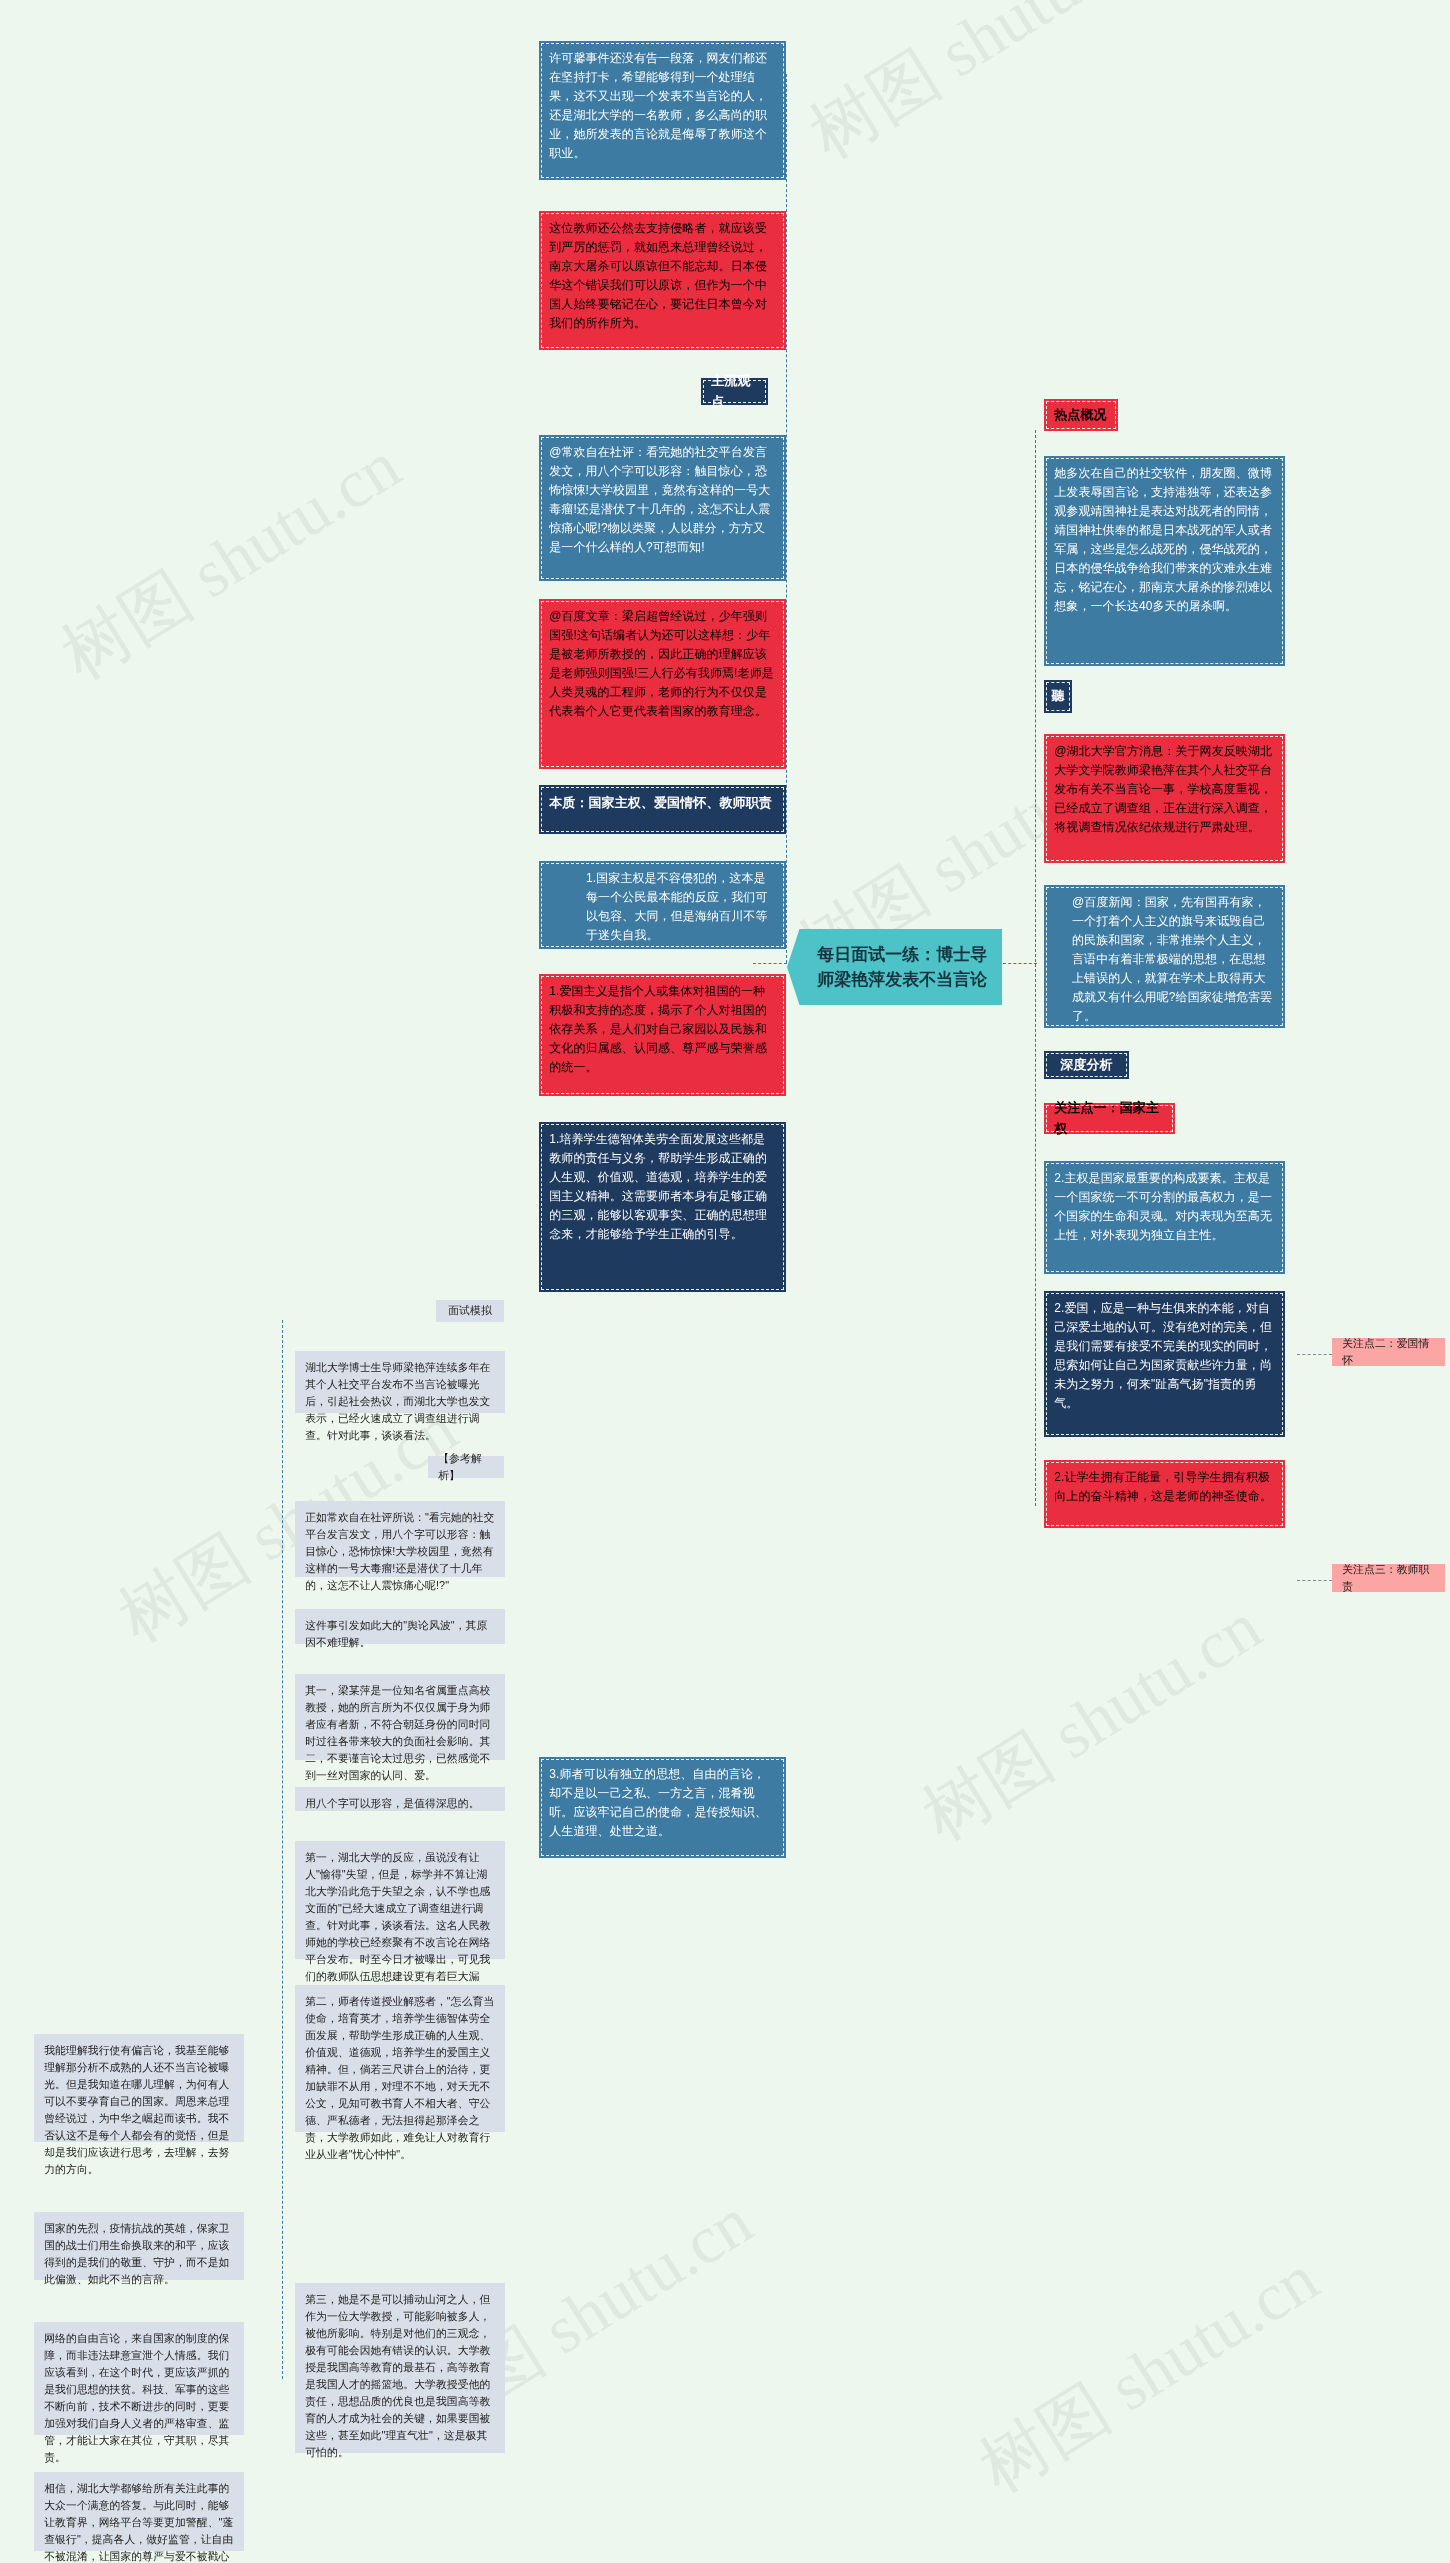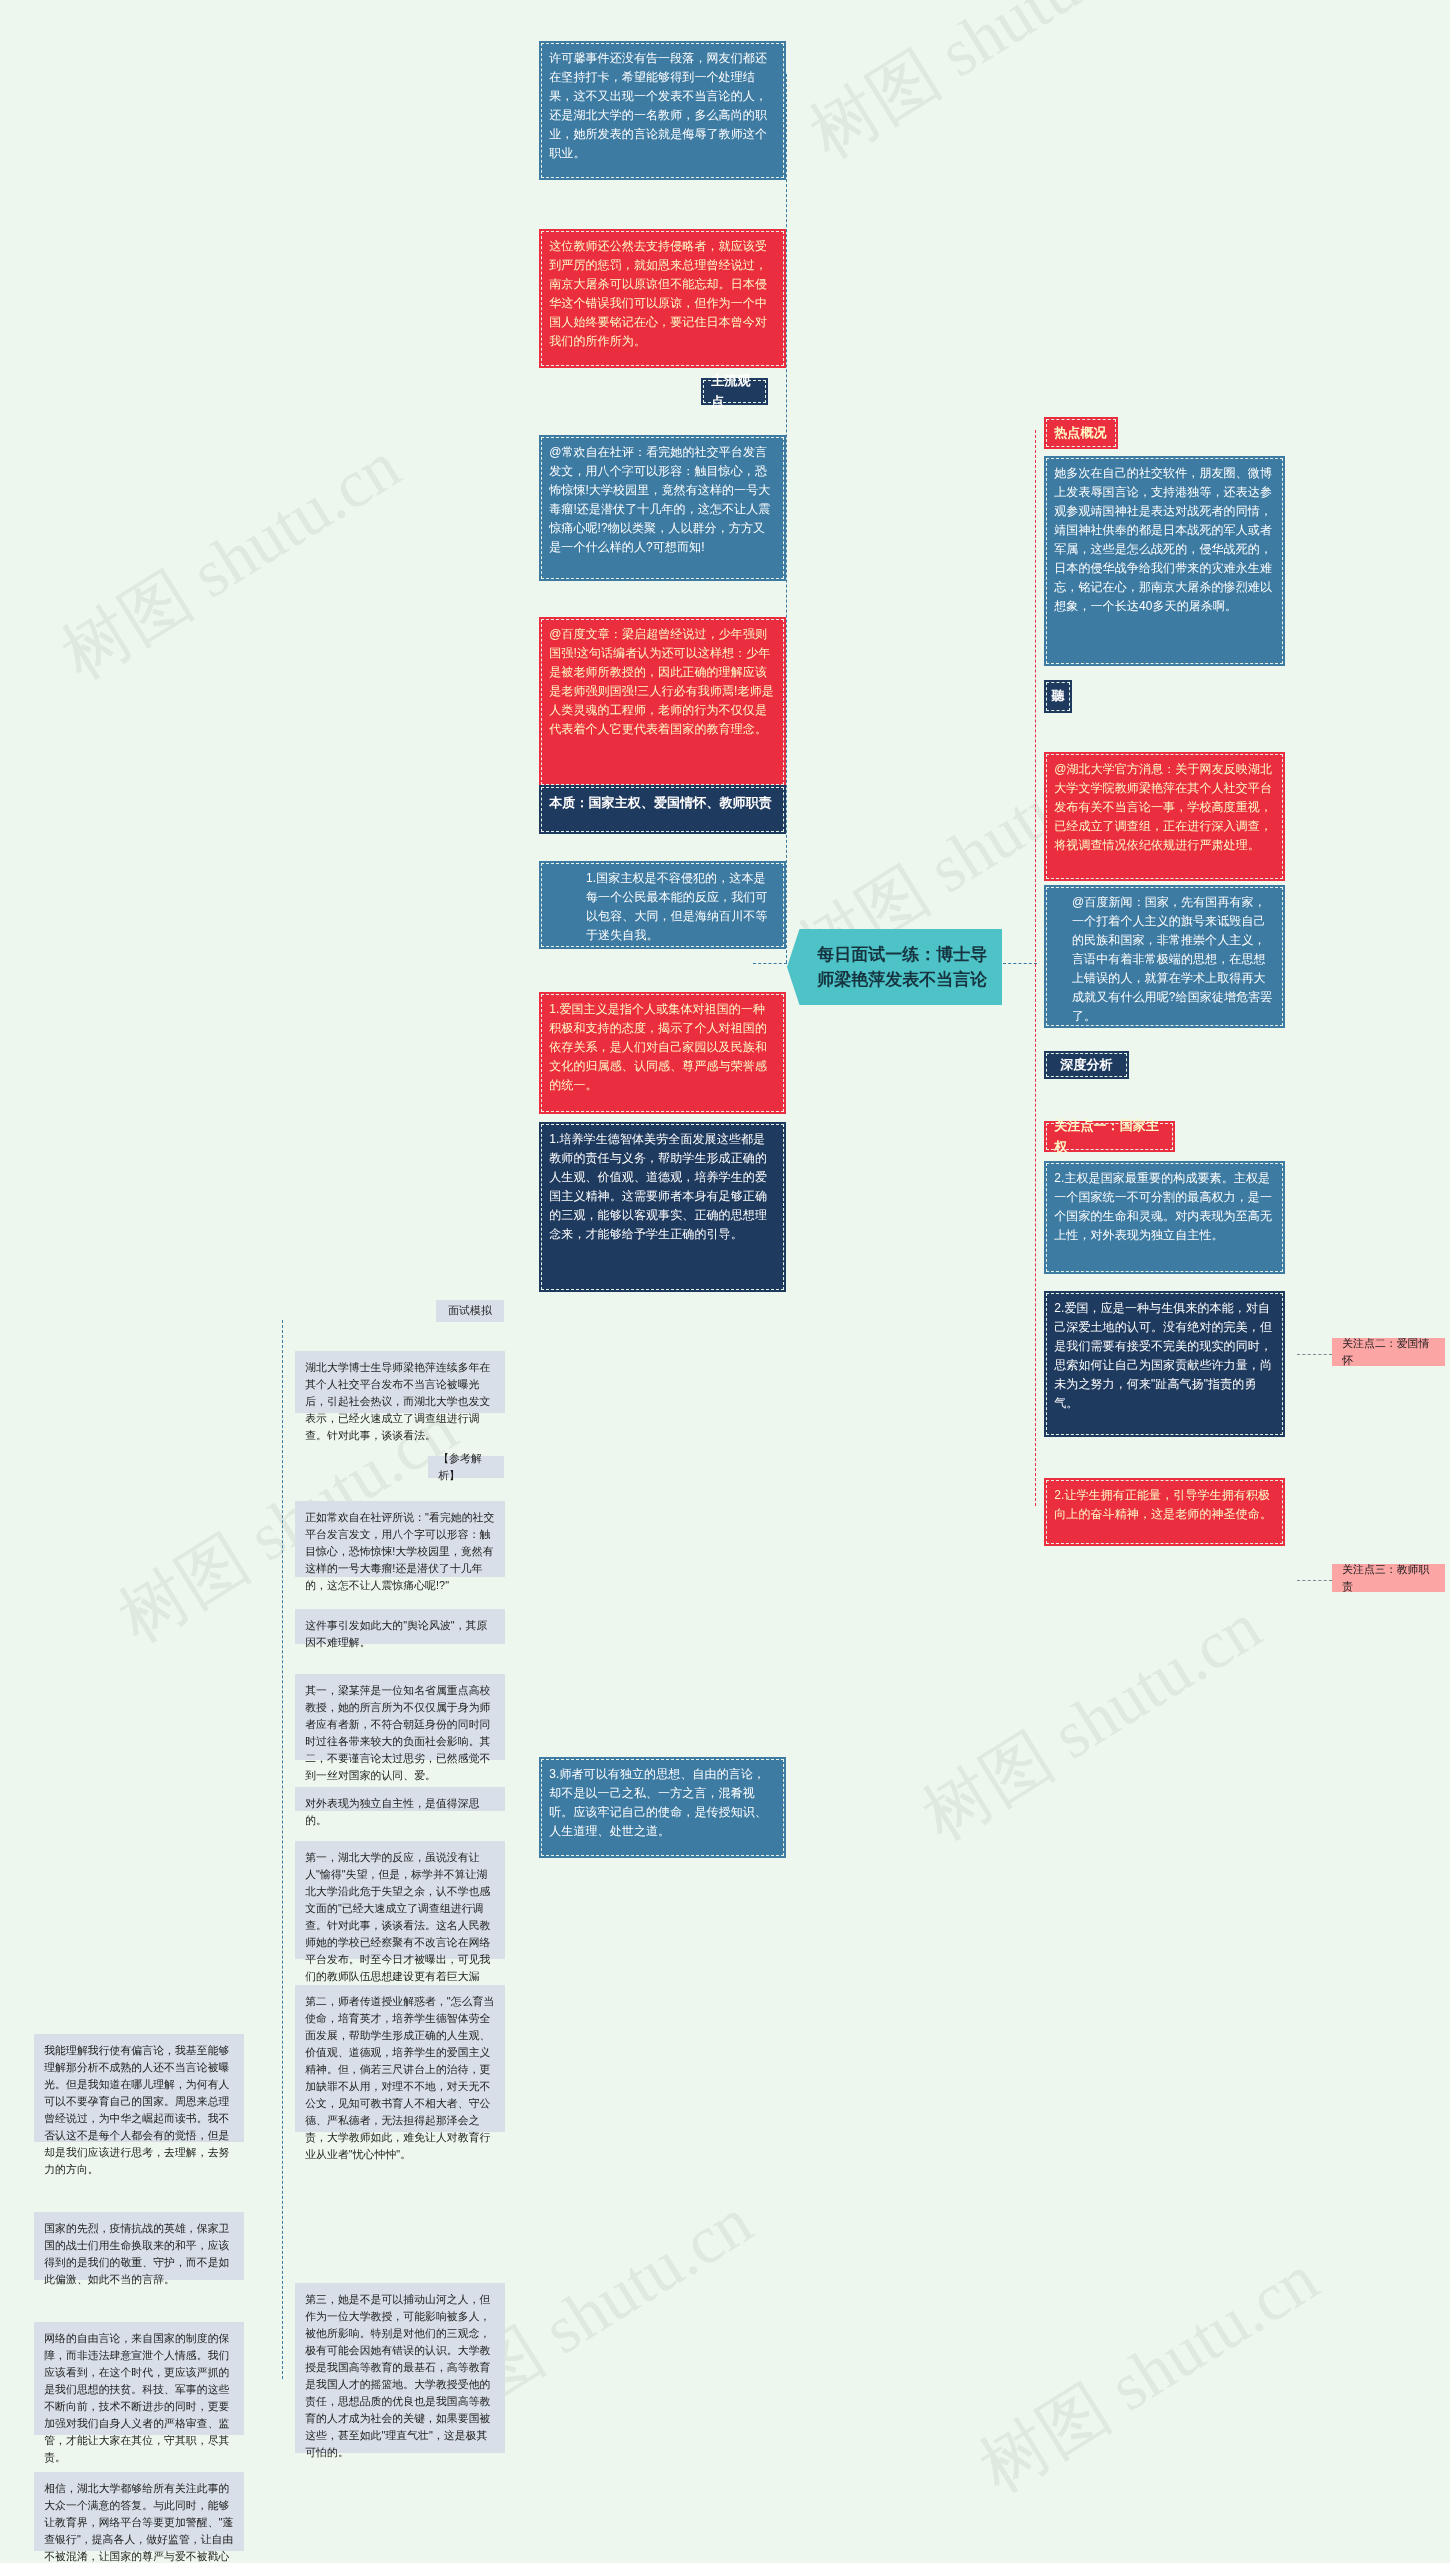--- a/index.html
+++ b/index.html
@@ -26,21 +26,21 @@
   
   .node{
     position:absolute;
     box-sizing:border-box;
     padding:8px 10.2px;
     line-height:1.58;
     letter-spacing:0.1px;
     word-break:break-all;
   }
   .n-blue   {background:#3d7ba3; color:#ffffff; outline:1.7px dashed #e8f4e8; outline-offset:-3.4px;}
-  .n-red    {background:#ea2e3f; color:#fef9c3; outline:1.7px dashed #e8f4e8; outline-offset:-3.4px;margin-top:18px;}
+  .n-red    {background:#ea2e3f; color:#000000; outline:1.7px dashed #e8f4e8; outline-offset:-3.4px;}
   .n-navy   {background:#1f3a5f; color:#ffffff; outline:1.7px dashed #e8f4e8; outline-offset:-3.4px;}
   .n-grey   {background:#fca5a5; color:#1b1b1b;}
   .n-plain  {background:#d8dfe8; color:#1b1b1b;}
   .tiny     {font-size:10.8px;}
   .body-txt {font-size:12px;}
   .lbl-txt  {font-size:13px; font-weight:bold;}
   .center-node{
     position:absolute;
     background:#4ec3c7;
     color:#15343f;
@@ -129,21 +129,21 @@
 <div class="node n-plain tiny" style="left:295px; top:1351px; width:210px; height:62px;">湖北大学博士生导师梁艳萍连续多年在其个人社交平台发布不当言论被曝光后，引起社会热议，而湖北大学也发文表示，已经火速成立了调查组进行调查。针对此事，谈谈看法。</div>
 
 <div class="node n-plain tiny" style="left:428px; top:1456px; width:76px; height:21.5px; display:flex;align-items:center;justify-content:center;">【参考解析】</div>
 
 <div class="node n-plain tiny" style="left:295px; top:1501px; width:210px; height:76px;">正如常欢自在社评所说："看完她的社交平台发言发文，用八个字可以形容：触目惊心，恐怖惊悚!大学校园里，竟然有这样的一号大毒瘤!还是潜伏了十几年的，这怎不让人震惊痛心呢!?"</div>
 
 <div class="node n-plain tiny" style="left:295px; top:1609px; width:210px; height:35px;">这件事引发如此大的"舆论风波"，其原因不难理解。</div>
 
 <div class="node n-plain tiny" style="left:295px; top:1674px; width:210px; height:86px;">其一，梁某萍是一位知名省属重点高校教授，她的所言所为不仅仅属于身为师者应有者新，不符合朝廷身份的同时同时过往各带来较大的负面社会影响。其二，不要谨言论太过思劣，已然感觉不到一丝对国家的认同、爱。</div>
 
-<div class="node n-plain tiny" style="left:295px; top:1787px; width:210px; height:24px;">对外表现为独立自主性，是值得深思的。</div>
+<div class="node n-plain tiny" style="left:295px; top:1787px; width:210px; height:24px;">用八个字可以形容，是值得深思的。</div>
 
 <div class="node n-plain tiny" style="left:295px; top:1841px; width:210px; height:118px;">第一，湖北大学的反应，虽说没有让人"愉得"失望，但是，标学并不算让湖北大学沿此危于失望之余，认不学也感文面的"已经大速成立了调查组进行调查。针对此事，谈谈看法。这名人民教师她的学校已经察聚有不改言论在网络平台发布。时至今日才被曝出，可见我们的教师队伍思想建设更有着巨大漏洞。</div>
 
 <div class="node n-plain tiny" style="left:295px; top:1985px; width:210px; height:147px;">第二，师者传道授业解惑者，"怎么育当使命，培育英才，培养学生德智体劳全面发展，帮助学生形成正确的人生观、价值观、道德观，培养学生的爱国主义精神。但，倘若三尺讲台上的治待，更加缺罪不从用，对理不不地，对天无不公文，见知可教书育人不相大者、守公德、严私德者，无法担得起那泽会之责，大学教师如此，难免让人对教育行业从业者"忧心忡忡"。</div>
 
 <div class="node n-plain tiny" style="left:295px; top:2283px; width:210px; height:170px;">第三，她是不是可以捕动山河之人，但作为一位大学教授，可能影响被多人，被他所影响。特别是对他们的三观念，极有可能会因她有错误的认识。大学教授是我国高等教育的最基石，高等教育是我国人才的摇篮地。大学教授受他的责任，思想品质的优良也是我国高等教育的人才成为社会的关键，如果要国被这些，甚至如此"理直气壮"，这是极其可怕的。</div>
 
 <div class="node n-plain tiny" style="left:34px; top:2034px; width:210px; height:108px;">我能理解我行使有偏言论，我基至能够理解那分析不成熟的人还不当言论被曝光。但是我知道在哪儿理解，为何有人可以不要孕育自己的国家。周恩来总理曾经说过，为中华之崛起而读书。我不否认这不是每个人都会有的觉悟，但是却是我们应该进行思考，去理解，去努力的方向。</div>
 
 <div class="node n-plain tiny" style="left:34px; top:2212px; width:210px; height:68px;">国家的先烈，疫情抗战的英雄，保家卫国的战士们用生命换取来的和平，应该得到的是我们的敬重、守护，而不是如此偏激、如此不当的言辞。</div>

